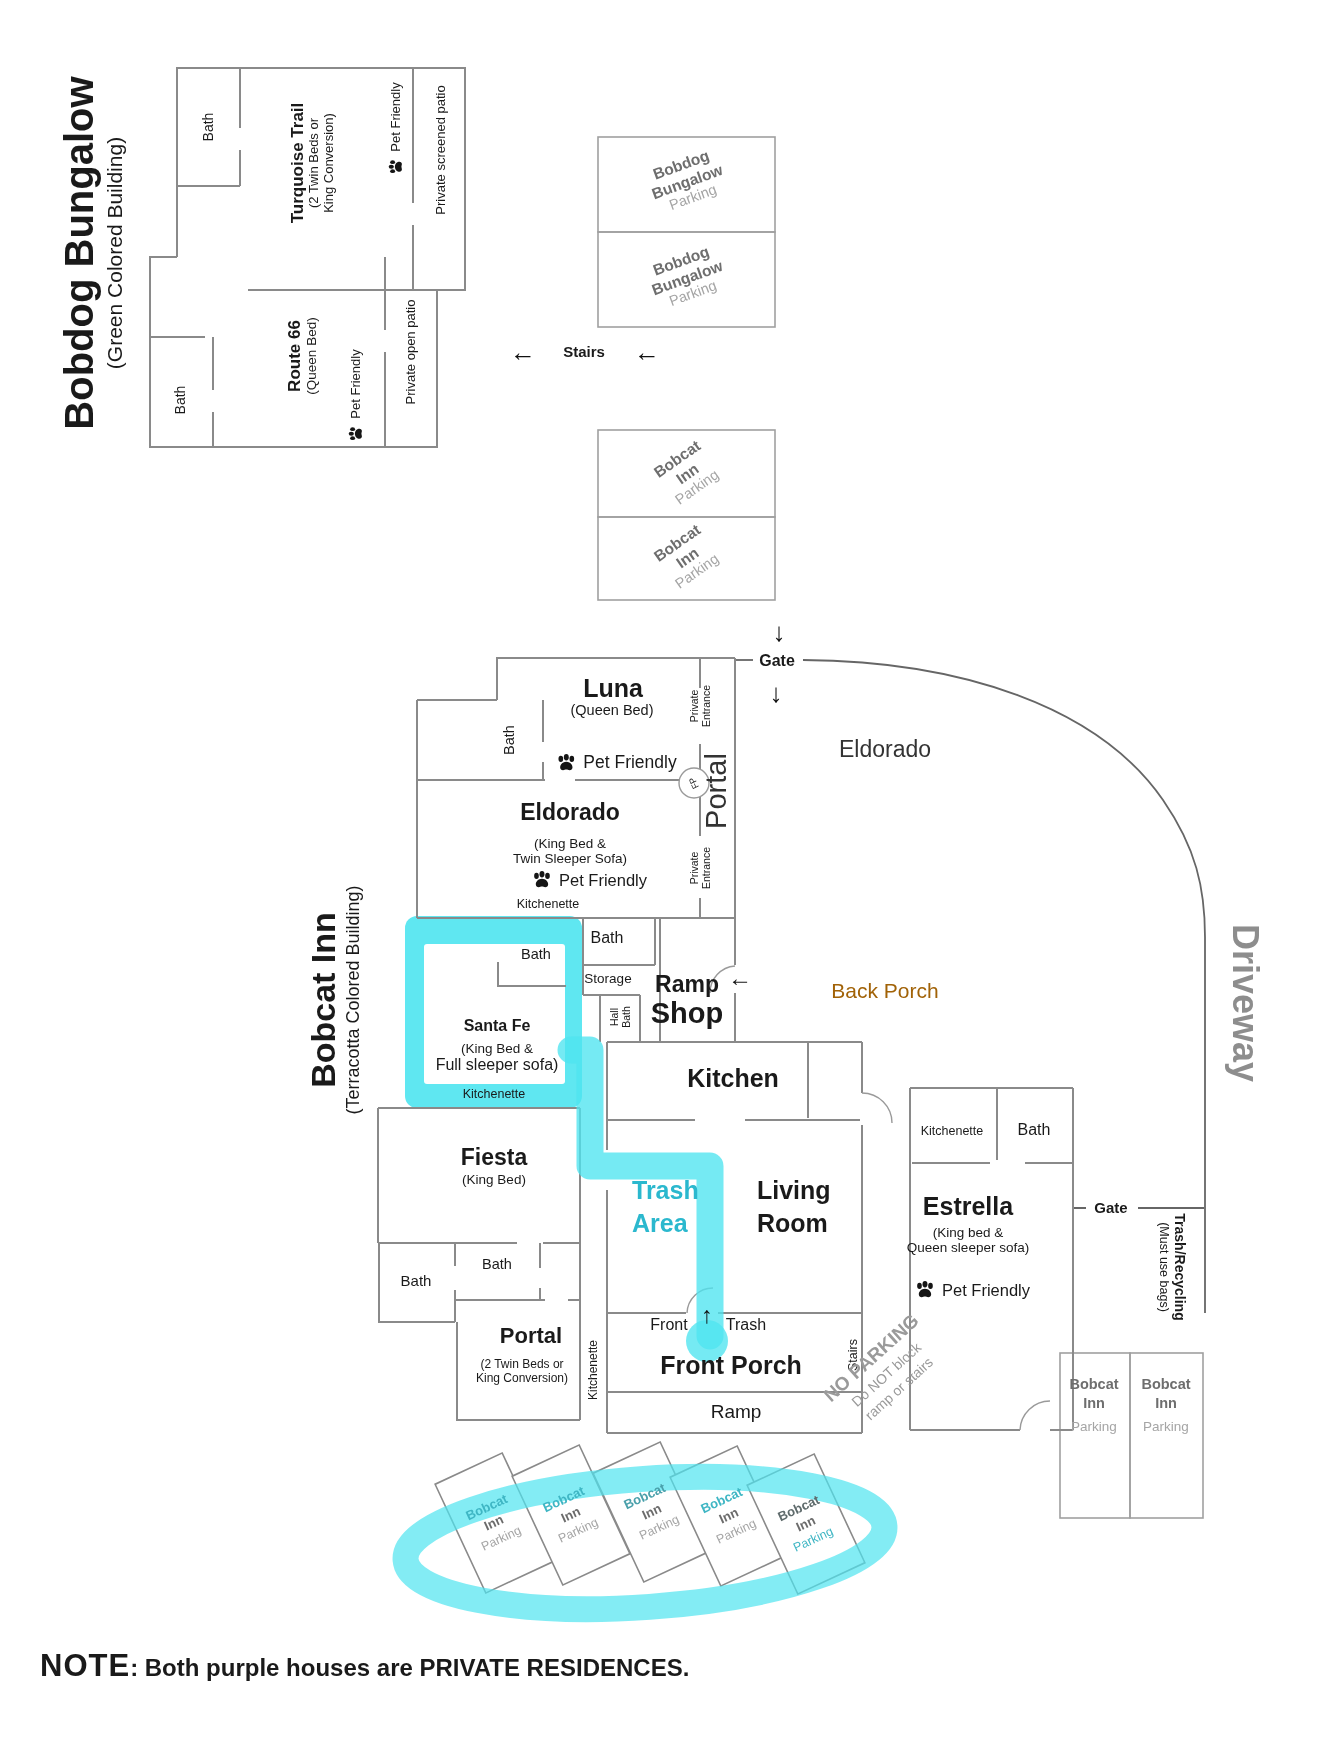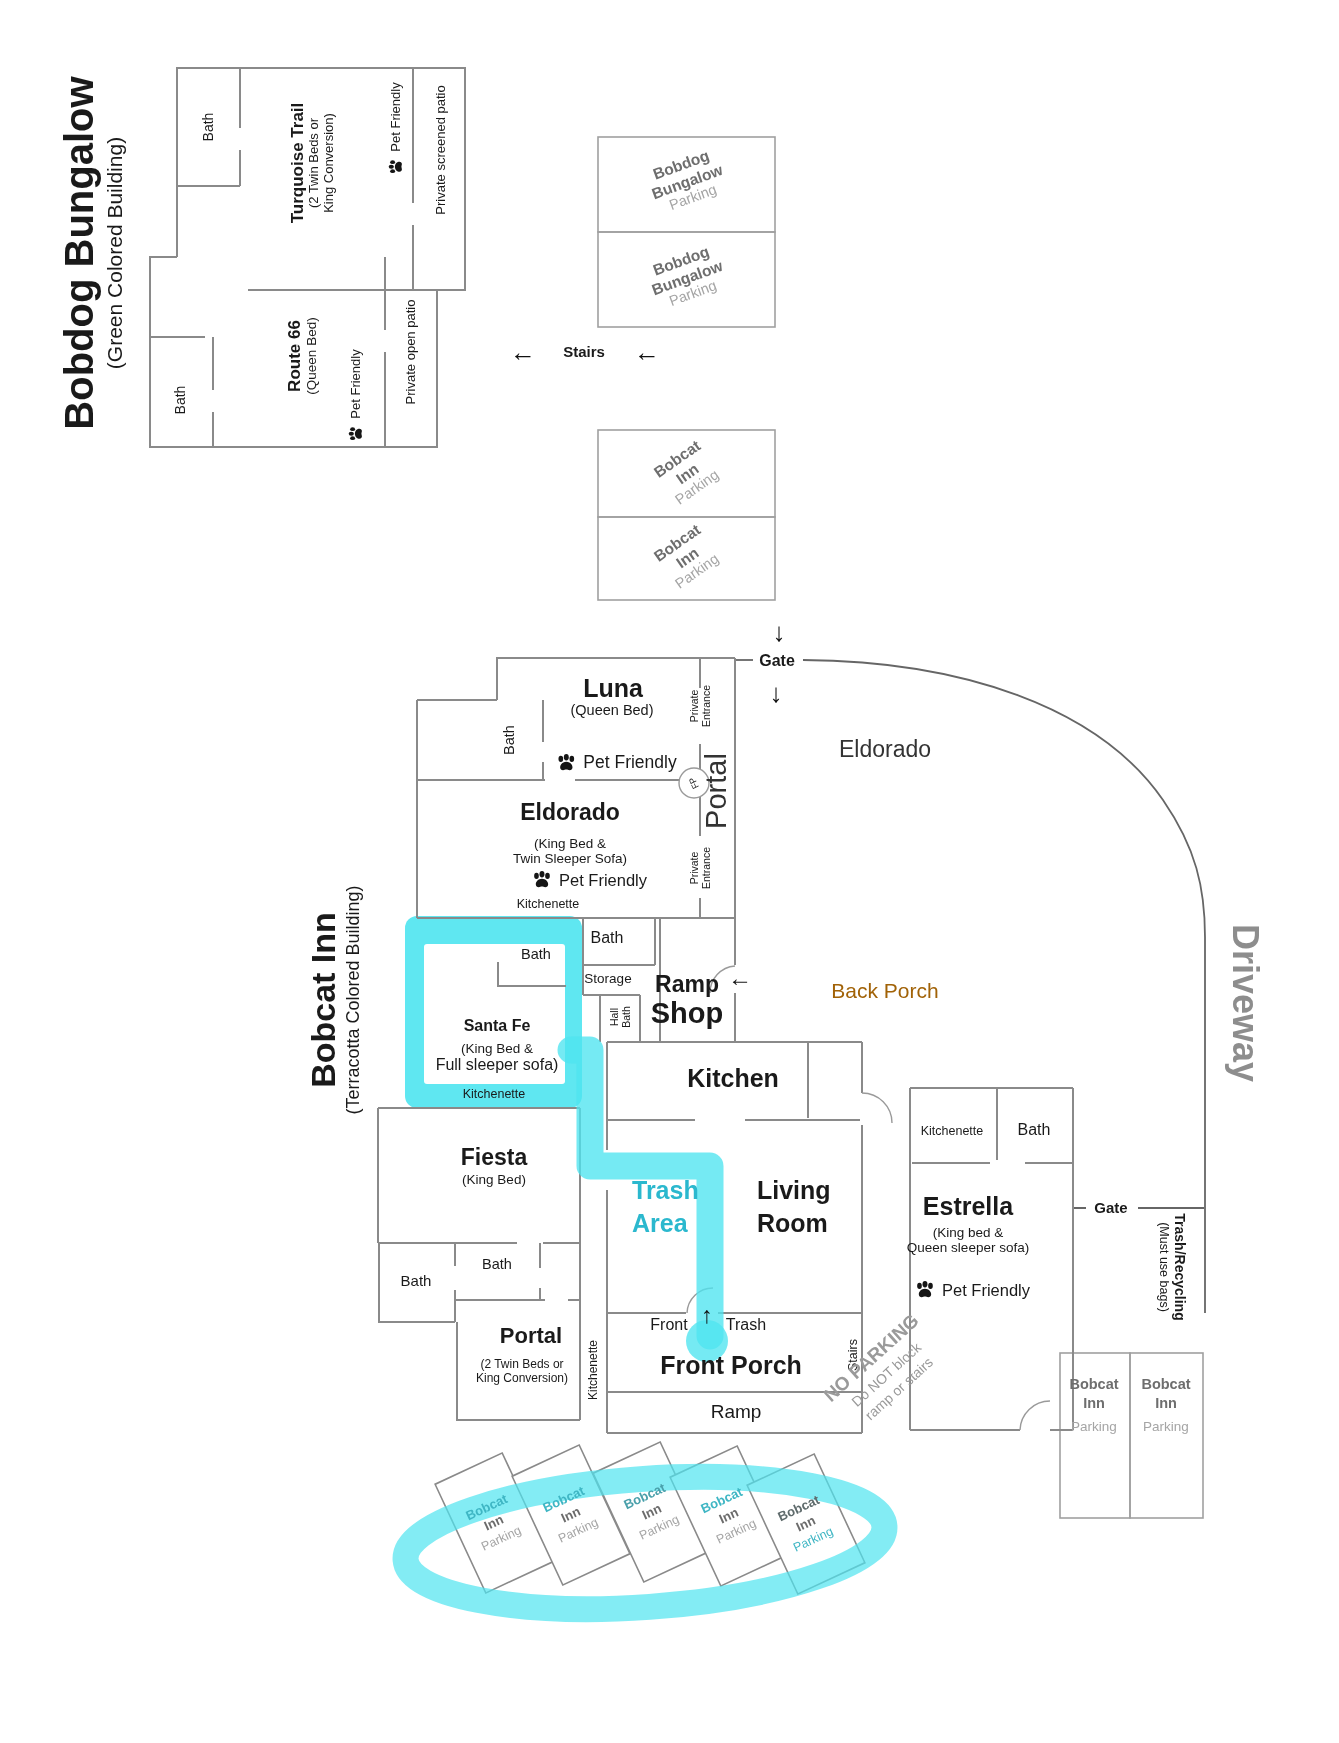--- a/index.html
+++ b/index.html
@@ -361,14 +361,17 @@
     <div class="b" style="font-size:13px;color:#3fb6c4">Bobcat</div>
     <div class="b" style="font-size:13px;color:#6b6b6b">Inn</div>
     <div class="ltgray" style="font-size:12.5px">Parking</div>
   </div>
   <div class="lbl spot" style="left:806px;top:1524px">
     <div class="b" style="font-size:13px;color:#5f6b6c">Bobcat</div>
     <div class="b" style="font-size:13px;color:#6b6b6b">Inn</div>
     <div style="font-size:12.5px;color:#3fb6c4">Parking</div>
   </div>
 
+  <div class="lbl tl" style="left:40px;top:1648px">
+    <span style="font-size:31px;font-weight:900;letter-spacing:1px">NOTE</span><span class="b" style="font-size:24px">: Both purple houses are PRIVATE RESIDENCES.</span>
+  </div>
 
 </div>
 
 </body></html>

